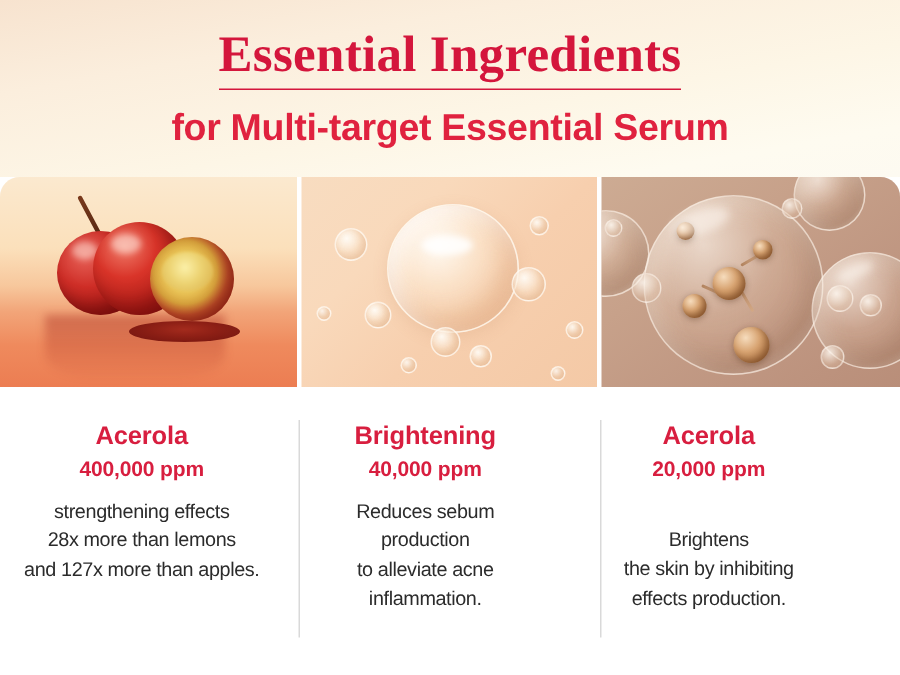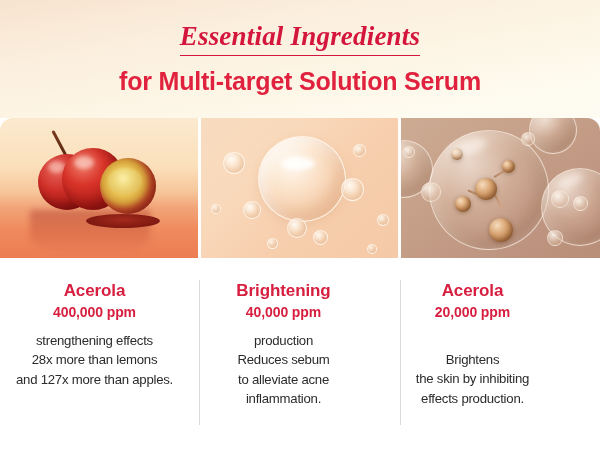--- a/index.html
+++ b/index.html
@@ -39,23 +39,22 @@
     width: 600px;
     height: 118px;
     display: flex;
     flex-direction: column;
     align-items: center;
     justify-content: center;
     gap: 4px;
   }
   .title-main {
     font-family: "Liberation Serif", "DejaVu Serif", serif;
-    font-style: italic;
     font-weight: bold;
-    font-size: 27px;
+    font-size: 34px;
     line-height: 1.1;
     color: #d4163c;
     letter-spacing: 0.2px;
     padding-bottom: 3px;
     border-bottom: 1.6px solid #d4163c;
     white-space: nowrap;
   }
   .title-sub {
     font-family: "Liberation Sans", sans-serif;
     font-weight: bold;
@@ -337,21 +336,21 @@
   .ing-desc .line { display: block; white-space: nowrap; }
 </style>
 </head>
 <body>
 
 <div id="infographic">
 
   <div class="header">
     <div class="header-inner">
       <div class="title-main">Essential Ingredients</div>
-      <div class="title-sub">for Multi-target Solution Serum</div>
+      <div class="title-sub">for Multi-target Essential Serum</div>
     </div>
   </div>
 
   <div class="image-strip">
 
     <div class="photo photo-acerola">
       <div class="reflection"></div>
       <div class="stem"></div>
       <div class="cherry-a"></div>
       <div class="cherry-b"></div>
@@ -410,22 +409,22 @@
           <span class="line">strengthening effects</span>
           <span class="line">28x more than lemons</span>
           <span class="line">and 127x more than apples.</span>
         </div>
     </div>
 
     <div class="column">
       <div class="ing-name">Brightening</div>
       <div class="ing-amount">40,000 ppm</div>
       <div class="ing-desc">
+          <span class="line">Reduces sebum</span>
           <span class="line">production</span>
-          <span class="line">Reduces sebum</span>
           <span class="line">to alleviate acne</span>
           <span class="line">inflammation.</span>
         </div>
     </div>
 
     <div class="column">
       <div class="ing-name">Acerola</div>
       <div class="ing-amount">20,000 ppm</div>
       <div class="ing-desc offset">
           <span class="line">Brightens</span>

